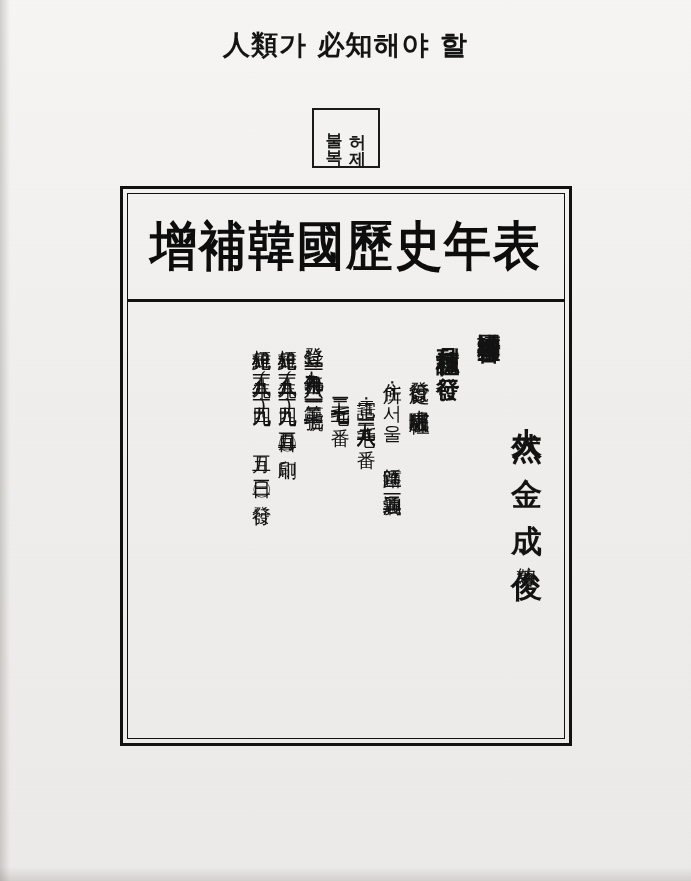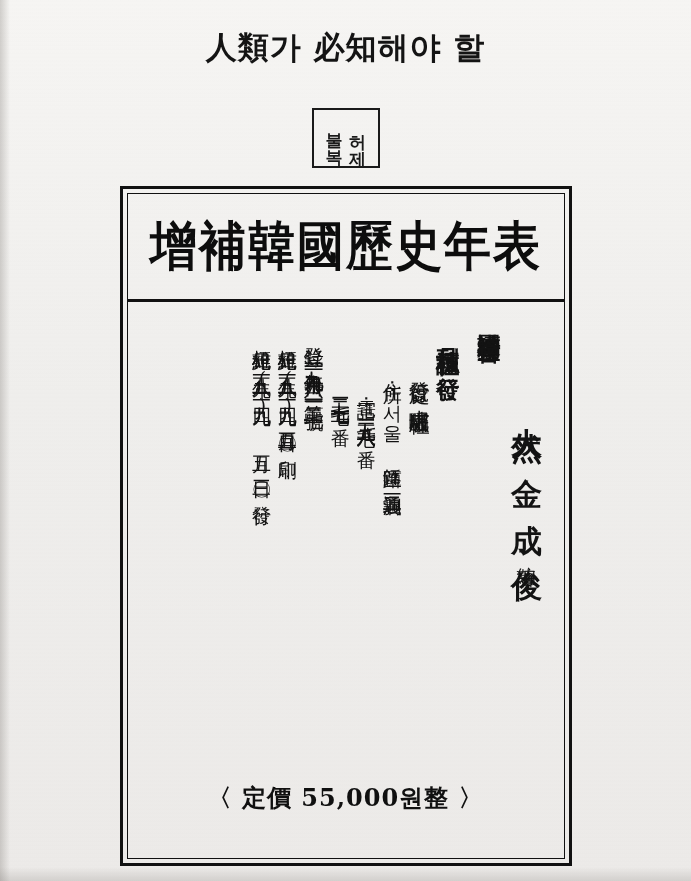--- a/index.html
+++ b/index.html
@@ -33,21 +33,21 @@
   }
 
   .headline {
     position: absolute;
     top: 26px;
     left: 0;
     right: 0;
     text-align: center;
     font-family: "DejaVu Sans", "Liberation Sans", sans-serif;
     font-weight: bold;
-    font-size: 31px;
+    font-size: 27px;
     letter-spacing: 1px;
     line-height: 1.38;
     color: #141414;
   }
   .headline .l2 { display: block; }
 
   
   .stamp {
     position: absolute;
     top: 108px;
@@ -72,21 +72,21 @@
     letter-spacing: 0px;
     padding: 0 2px;
   }
 
   
   .frame {
     position: absolute;
     left: 120px;
     top: 186px;
     width: 452px;
-    height: 680px;
+    height: 560px;
     border: 3px solid #111;
     box-sizing: border-box;
     background: transparent;
   }
   .frame::after {
     content: "";
     position: absolute;
     left: 4px; right: 4px; top: 4px; bottom: 4px;
     border: 1px solid #111;
     pointer-events: none;
@@ -215,17 +215,16 @@
       <div class="vcol pub3">發行處 虎嘯出版社</div>
       <div class="vcol addr">住所：서울 鍾路區 通義洞二一</div>
       <div class="vcol tel">電話：七三五ー六八八七　番</div>
       <div class="vcol tel">二七二ー七七五七　番</div>
       <div class="vcol reg">登錄　一九九一年十一月六日 第一ー一二七二號</div>
       <div class="vcol era1">桓雄紀元 五八九一年(一九九四)五月二〇日 印刷</div>
       <div class="vcol era2">桓雄紀元 五八九一年(一九九四) 五月 三〇日 發行</div>
     </div>
   </div>
 
-  <div class="price">〈 定價 55,000원整 〉</div>
 
   <div class="edge-left"></div>
   <div class="edge-bottom"></div>
 </div>
 
 </body></html>

